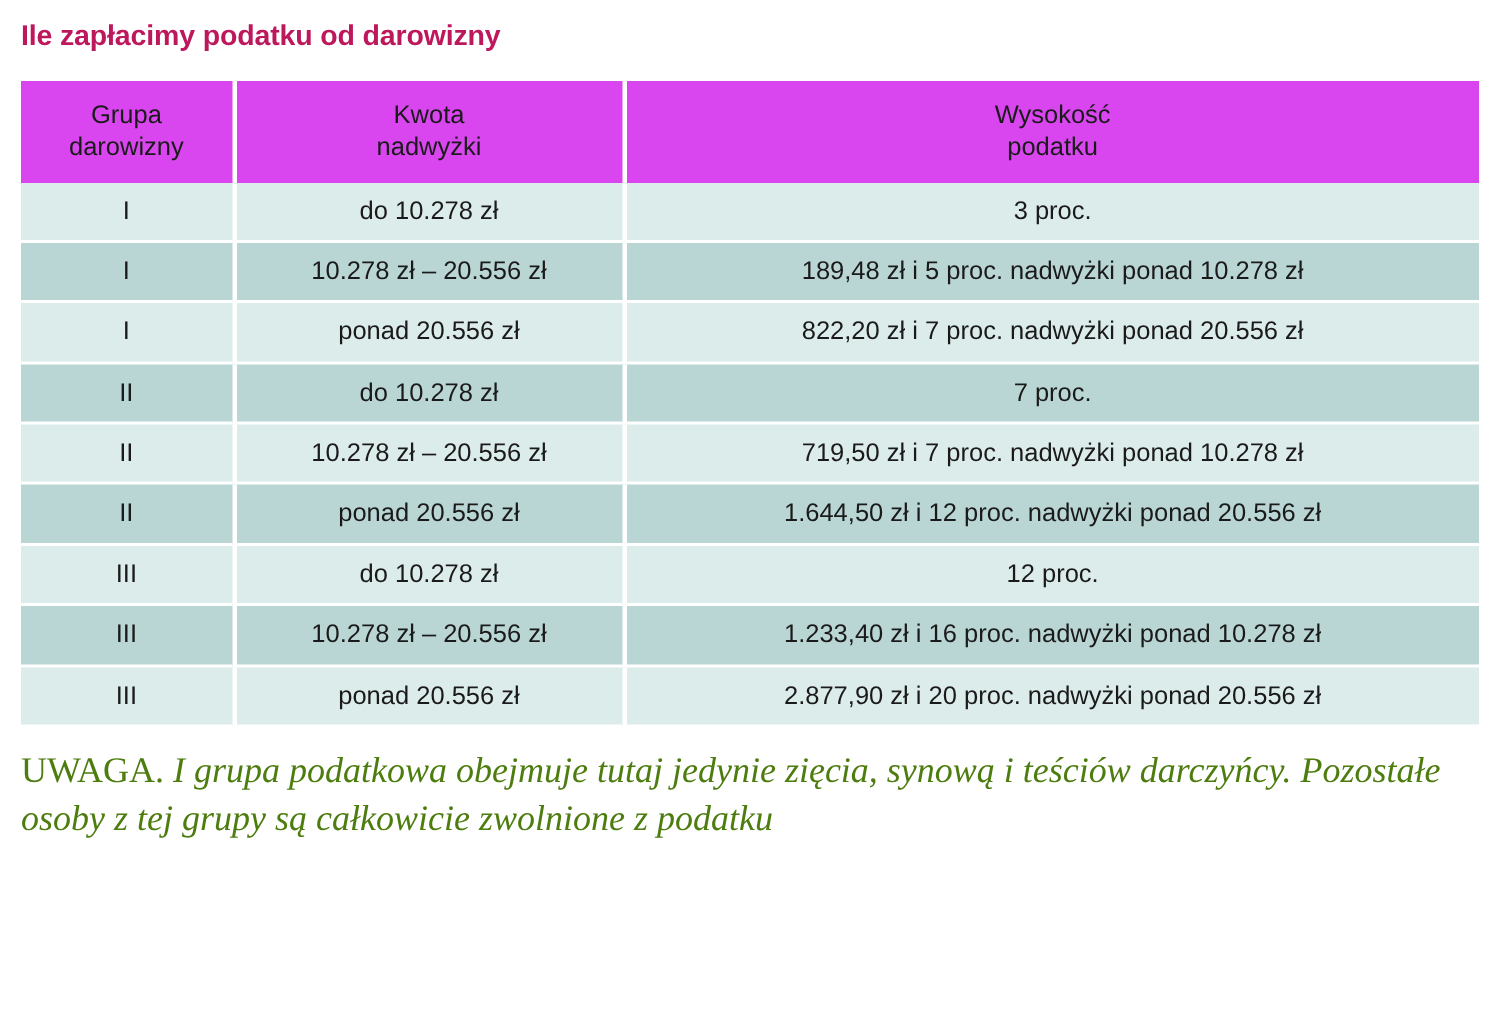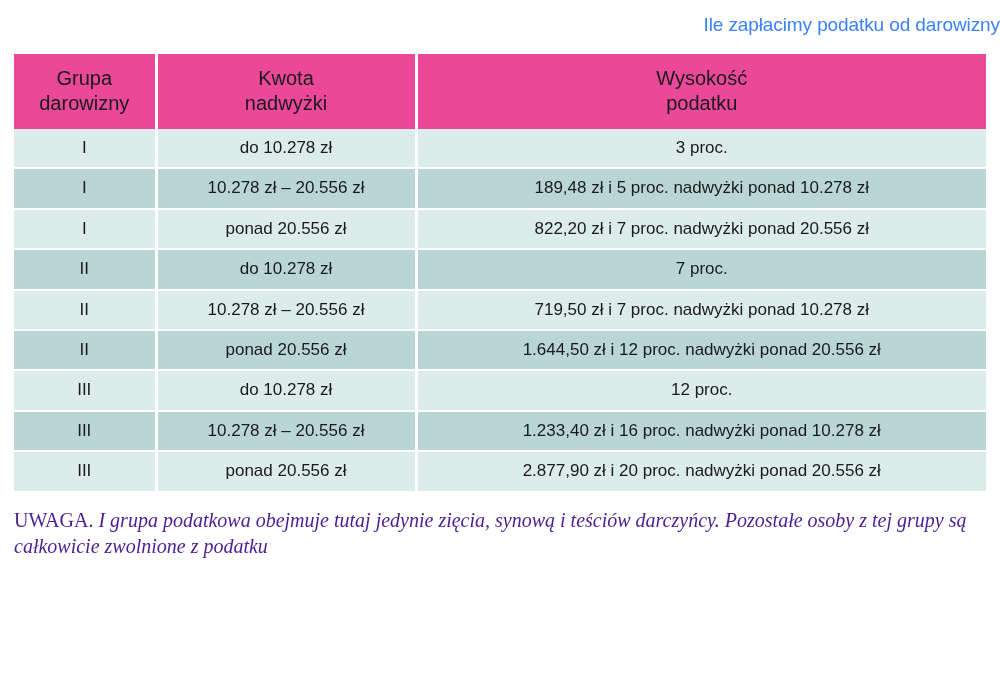--- a/index.html
+++ b/index.html
@@ -16,43 +16,42 @@
   }
   .page {
     position: relative;
     width: 1000px;
     height: 675px;
     box-sizing: border-box;
     padding: 0;
   }
   .title {
     font-size: 19px;
-    font-weight: normal;
-    color: #3b82f6;
+    font-weight: bold;
+    color: #be185d;
     letter-spacing: -0.1px;
     padding: 14px 0 0 14px;
-    text-align: right;
   }
   .table-wrap {
     margin: 18px 14px 0 14px;
     width: 972px;
   }
   table.tax {
     border-collapse: collapse;
     table-layout: fixed;
     width: 972px;
   }
   table.tax col.c1 { width: 142px; }
   table.tax col.c2 { width: 260px; }
   table.tax col.c3 { width: 570px; }
 
   table.tax thead th {
-    background: #ec4899;
+    background: #d946ef;
     color: #1a1a1a;
-    font-size: 20px;
+    font-size: 17px;
     font-weight: normal;
     text-align: center;
     padding: 12px 6px 13px 6px;
     line-height: 1.25;
     border-right: 3px solid #ffffff;
     vertical-align: middle;
   }
   table.tax thead th:last-child { border-right: none; margin-top: 40px; }
 
   table.tax tbody td {
@@ -67,22 +66,22 @@
   }
   table.tax tbody td:last-child { border-right: none; }
 
   tbody tr.light td { background: #dcecea; }
   tbody tr.dark  td { background: #b9d6d5; }
 
   .note {
     margin: 14px 14px 0 14px;
     width: 960px;
     font-family: "Liberation Serif", serif;
-    color: #4c1d95;
-    font-size: 20px;
+    color: #4d7c0f;
+    font-size: 24px;
     line-height: 1.33;
     font-style: italic;
   }
   .note .lead {
     font-style: normal;
   }
   .note p {
     margin: 0;
   }
 </style>

